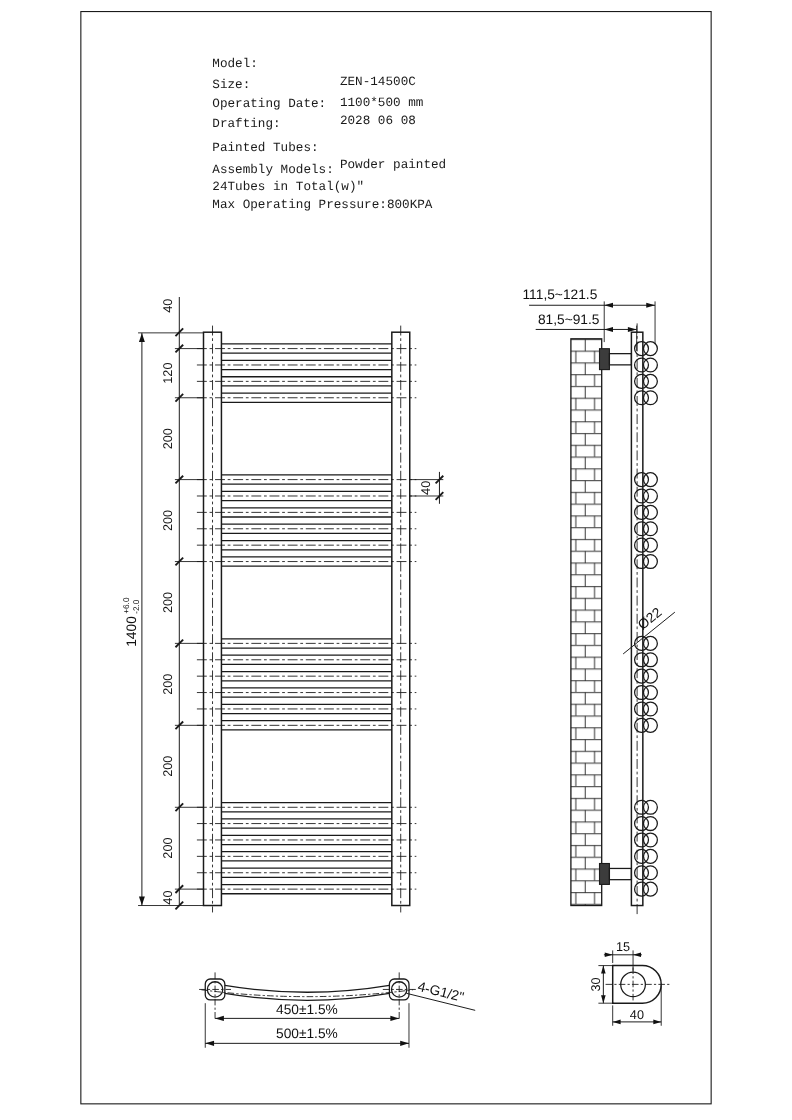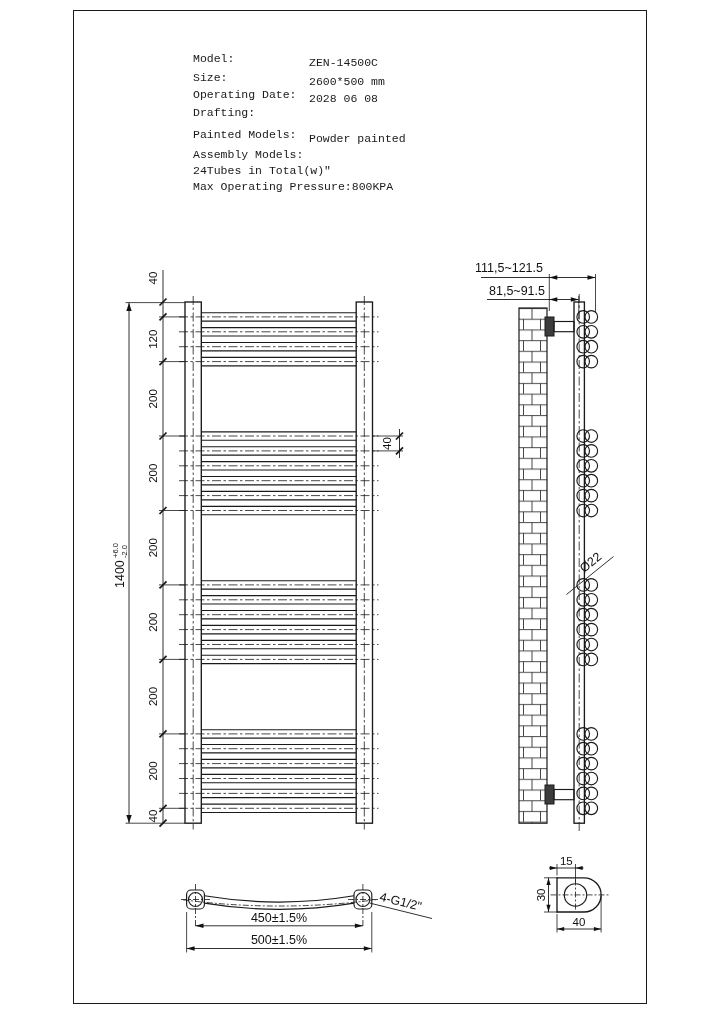--- a/index.html
+++ b/index.html
@@ -2,21 +2,21 @@
 <html><head>
 <meta charset="utf-8">
 <style>
   html,body{margin:0;padding:0;background:#fff;}
   body{width:720px;height:1018px;position:relative;overflow:hidden;
        font-family:"Liberation Mono",monospace;color:#1a1a1a;}
   .frame{position:absolute;left:73px;top:10px;width:572px;height:992px;
          border:1.6px solid #1a1a1a;}
   .spec{position:absolute;left:157px;width:480px;font-size:11.5px;
         white-space:pre;line-height:14px;padding-left:36px;}
-  .spec .val{position:absolute;left:152px;top:4px;white-space:pre;}
+  .spec .val{position:absolute;left:152px;top:16px;white-space:pre;}
   .spec .inline-val{}
   svg{position:absolute;left:0;top:0;}
   .ln{stroke:#1a1a1a;stroke-width:1.15;fill:none;}
   .lnt{stroke:#1a1a1a;stroke-width:1.35;fill:none;}
   .nf{fill:none;}
   .cl{stroke:#1a1a1a;stroke-width:0.8;fill:none;stroke-dasharray:9 2.5 2.5 2.5;}
   .cls{stroke:#1a1a1a;stroke-width:0.8;fill:none;stroke-dasharray:6 2 2 2;}
   .xln{stroke:#1a1a1a;stroke-width:0.8;fill:none;}
   .dim{stroke:#1a1a1a;stroke-width:0.9;fill:none;}
   .tick{stroke:#1a1a1a;stroke-width:1.7;}
@@ -25,24 +25,24 @@
   text.d13{font-family:"Liberation Sans",sans-serif;font-size:12.5px;fill:#111;}
   text.dt{font-family:"Liberation Sans",sans-serif;font-size:7.5px;fill:#111;}
 </style>
 </head>
 <body>
 
 <div class="frame"></div>
 
 <div>
   <div class="spec" style="top:52px"><span>Model:</span><span class="val">ZEN-14500C</span></div>
-  <div class="spec" style="top:71px"><span>Size:</span><span class="val">2600*500 mm</span></div>
+  <div class="spec" style="top:71px"><span>Size:</span><span class="val">1100*500 mm</span></div>
   <div class="spec" style="top:88px"><span>Operating Date:</span><span class="val">2028 06 08</span></div>
   <div class="spec" style="top:106px"><span>Drafting:</span></div>
-  <div class="spec" style="top:128px"><span>Painted Models:</span><span class="val">Powder painted</span></div>
+  <div class="spec" style="top:128px"><span>Painted Tubes:</span><span class="val">Powder painted</span></div>
   <div class="spec" style="top:148px"><span>Assembly Models:</span></div>
   <div class="spec" style="top:164px"><span>24Tubes in Total(w)"</span></div>
   <div class="spec" style="top:180px"><span>Max Operating Pressure:</span><span class="inline-val">800KPA</span></div>
 </div>
 
 <svg id="dwg" width="720" height="1018" viewBox="0 0 720 1018">
 
   <defs>
     <pattern id="brick" x="519" y="308" width="28" height="21.4" patternUnits="userSpaceOnUse">
       <path d="M0 0.6 H28 M0 11.3 H28 M13 0.6 V11.3 M4.5 11.3 V21.9 M21.5 11.3 V21.9" stroke="#1a1a1a" stroke-width="0.8" fill="none"></path>

